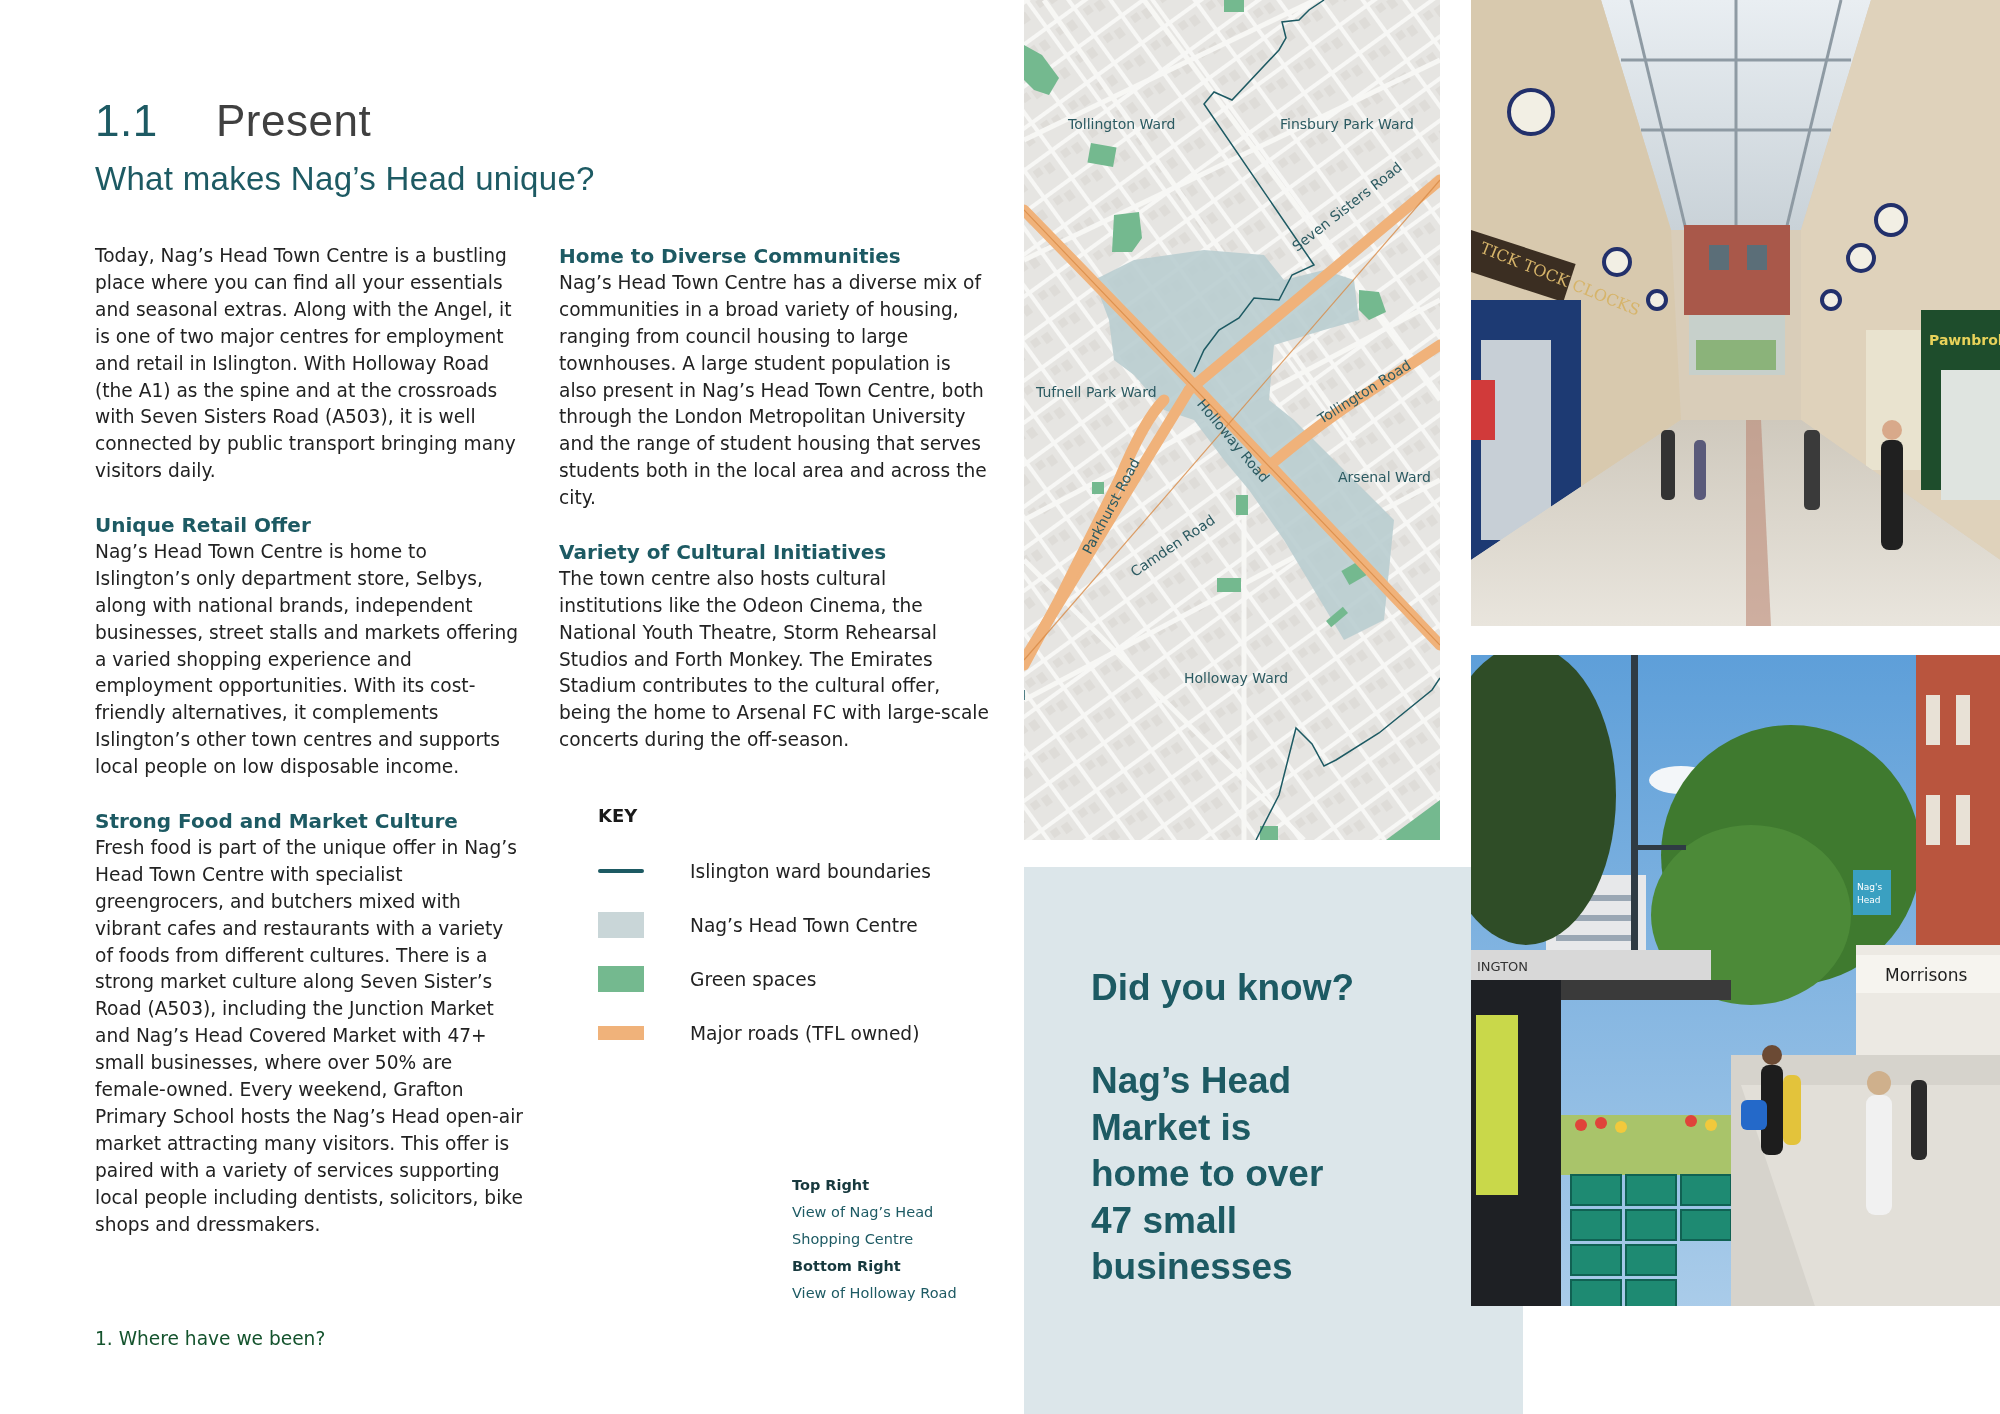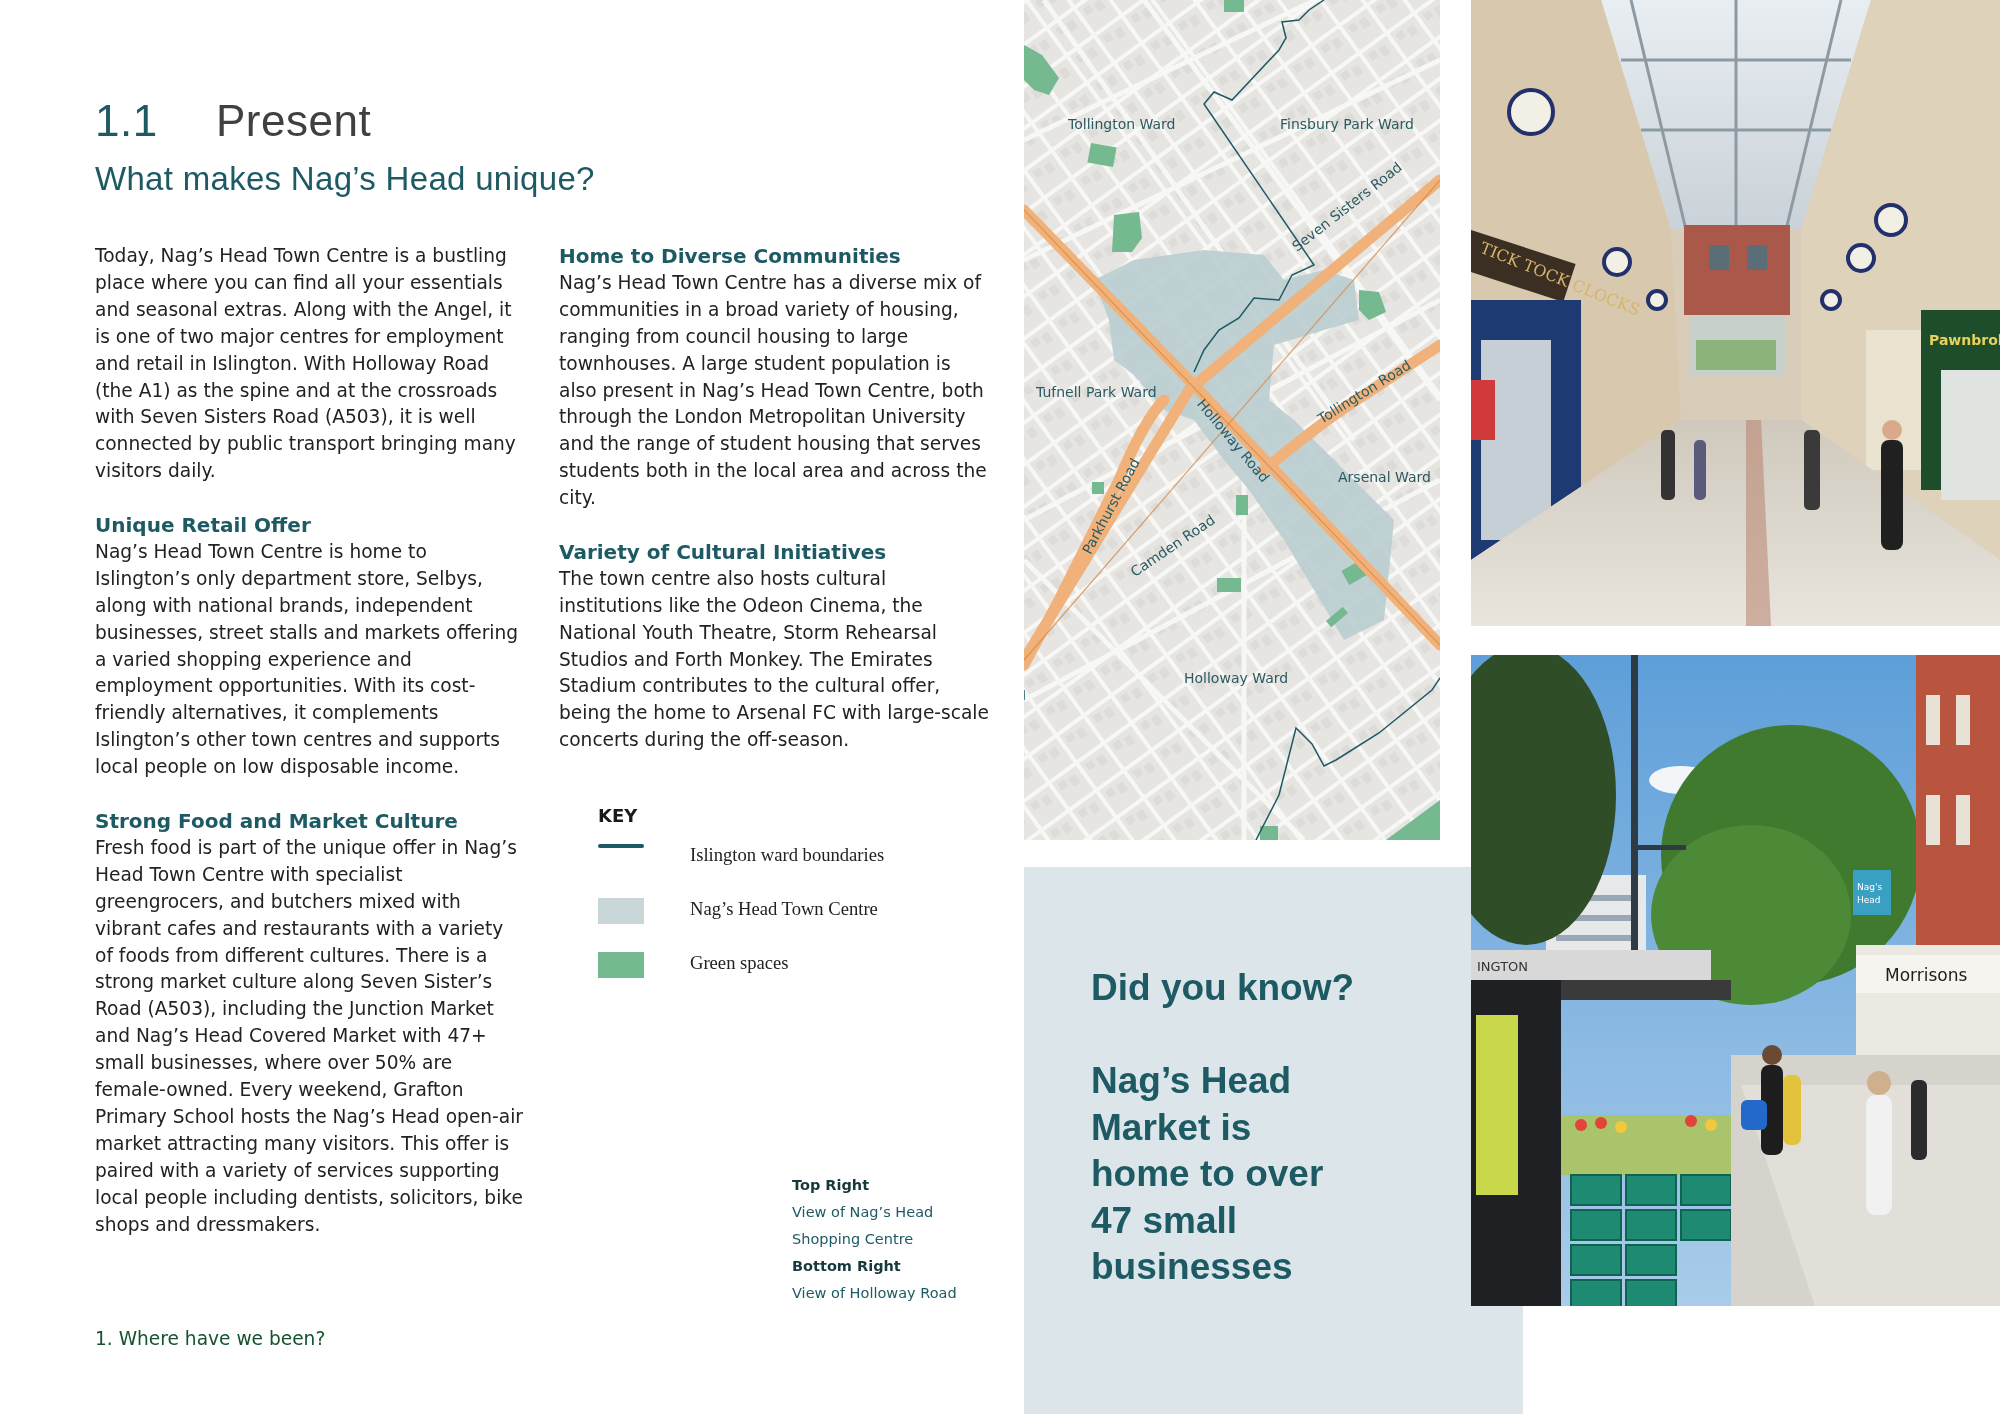--- a/index.html
+++ b/index.html
@@ -30,21 +30,21 @@
     margin: 0; font-size: 20px; line-height: 26.9px; font-weight: bold; color: #1d5a63;
     font-family: "DejaVu Sans", sans-serif;
   }
   .block { margin-bottom: 26.9px; }
   .col-left { left: 95px; top: 243px; width: 430px; }
   .col-right { left: 559px; top: 243px; width: 430px; }
 
   
   .key { left: 598px; top: 805px; width: 380px; }
   .key-title { font-size: 18px; font-weight: bold; color: #1a1a1a; margin-bottom: 18px; }
-  .key-row { display: flex; align-items: flex-start; height: 54px; font-family: Liberation Serif, serif; }
+  .key-row { display: flex; align-items: center; height: 54px; }
   .key-swatch { width: 46px; margin-right: 46px; flex: none; }
   .key-label { font-size: 18.6px; color: #222; }
   .sw-line { height: 4px; background: #1d5a63; border-radius: 2px; }
   .sw-town { height: 26px; background: #c9d6d8; }
   .sw-green { height: 26px; background: #74b98f; }
   .sw-road { height: 14px; background: #f0b27a; }
 
   
   .captions { left: 792px; top: 1172px; font-size: 14.5px; line-height: 27px; color: #1d5a63; }
   .captions .cap-head { font-weight: bold; color: #17393e; }
@@ -110,20 +110,24 @@
     <div class="key-swatch sw-line"></div>
     <span class="key-label">Islington ward boundaries</span>
   </div>
   <div class="key-row">
     <div class="key-swatch sw-town"></div>
     <span class="key-label">Nag’s Head Town Centre</span>
   </div>
   <div class="key-row">
     <div class="key-swatch sw-green"></div>
     <span class="key-label">Green spaces</span>
+  </div>
+  <div class="key-row">
+    <div class="key-swatch sw-road"></div>
+    <span class="key-label">Major roads (TFL owned)</span>
   </div>
 </div>
 
 <div class="abs captions">
   <div class="cap-head">Top Right</div>
   <div>View of Nag’s Head</div>
   <div>Shopping Centre</div>
   <div class="cap-head">Bottom Right</div>
   <div>View of Holloway Road</div>
 </div>

